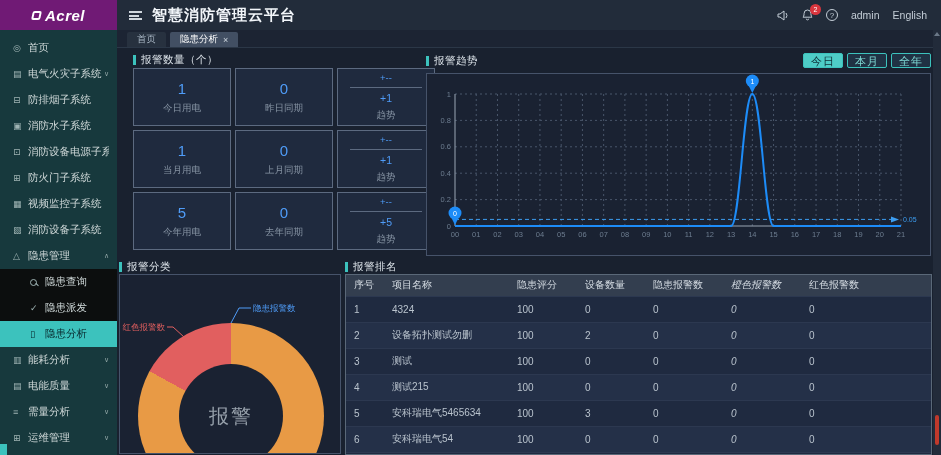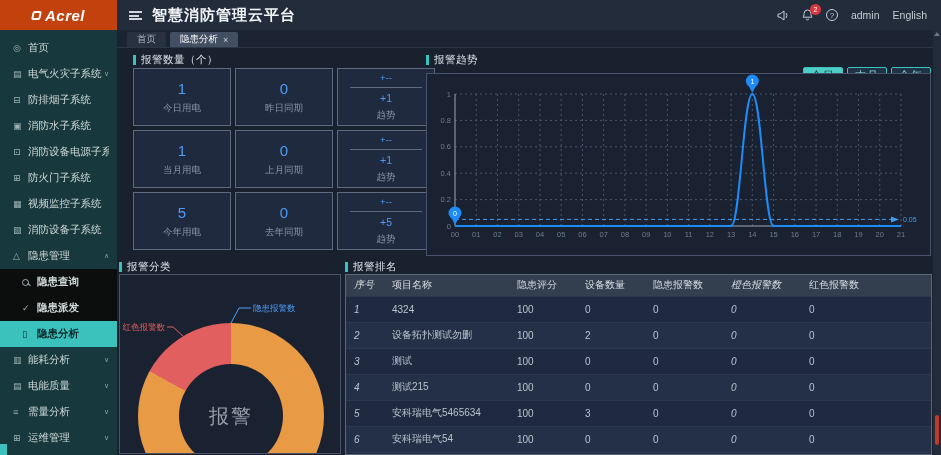--- a/index.html
+++ b/index.html
@@ -2,42 +2,42 @@
 <html><head>
 <meta charset="utf-8">
 <style>
   html,body{margin:0;padding:0;background:#10161f;}
   *{box-sizing:border-box;}
   .app{position:relative;width:941px;height:455px;overflow:hidden;
        font-family:"Liberation Sans","DejaVu Sans",sans-serif;background:#19212f;color:#c3cdd6;}
 
   
   .header{position:absolute;left:0;top:0;width:941px;height:30px;background:#222c3a;display:flex;align-items:center;}
-  .logo{width:117px;height:30px;background:#c2410c;display:flex;align-items:center;justify-content:center;gap:4px;}
+  .logo{width:117px;height:30px;background:#701a75;display:flex;align-items:center;justify-content:center;gap:4px;}
   .logo-mark{width:9px;height:9px;border:2px solid #fff;border-radius:2px;transform:skewX(-12deg);}
   .logo-text{color:#fff;font-size:15px;font-weight:bold;font-style:italic;letter-spacing:.5px;}
   .hamb{width:13px;height:9px;margin:0 0 0 12px;border-top:2px solid #cfd6dd;border-bottom:2px solid #cfd6dd;position:relative;cursor:pointer;}
   .hamb::after{content:'';position:absolute;left:0;right:3px;top:2.5px;border-top:2px solid #cfd6dd;}
   .app-title{margin-left:10px;font-size:15px;font-weight:bold;color:#f2f6fa;letter-spacing:1px;}
   .proj-pill{margin-left:70px;height:18px;border-radius:9px;background:#2a3545;display:flex;align-items:center;padding-left:10px;gap:8px;}
   .proj-name{font-size:10px;color:#cfd8e0;}
   .switch-btn{height:18px;border:none;border-radius:9px;background:#4cc8c0;color:#fff;font-size:10px;padding:0 11px;cursor:pointer;letter-spacing:1px;}
   .hdr-right{margin-left:auto;display:flex;align-items:center;gap:13px;padding-right:14px;font-size:10.5px;color:#c3cdd6;}
   .hdr-ico{position:relative;display:inline-flex;cursor:pointer;color:#c3cdd6;}
   .badge{position:absolute;top:-5px;right:-8px;min-width:11px;height:11px;border-radius:6px;background:#d9363e;color:#fff;
          font-size:7px;display:flex;align-items:center;justify-content:center;padding:0 2px;}
   .help-circ{width:12px;height:12px;border:1px solid #c3cdd6;border-radius:50%;font-size:8px;display:flex;align-items:center;justify-content:center;}
 
   
   .sidebar{position:absolute;left:0;top:30px;width:117px;height:425px;background:#17393d;padding-top:5px;overflow:hidden;}
   .sb-item{height:26px;display:flex;align-items:center;padding:0 8px 0 13px;font-size:10.5px;color:#cfd8d8;cursor:pointer;position:relative;}
   .sb-item .ico{width:15px;font-size:9px;color:#9fb4b4;flex:0 0 15px;display:inline-flex;}
   .sb-item .lbl{white-space:nowrap;overflow:hidden;}
   .sb-item .chev{margin-left:auto;font-size:7px;color:#8fa4a4;}
-  .sb-item.sub{background:#0c0e0e;padding-left:22px;font-weight:bold;}
+  .sb-item.sub{background:#0c0e0e;padding-left:30px;}
   .sb-item.sel{background:#3cc2bd;color:#07262b;}
   .sb-item.sel .ico{color:#07262b;}
   .css-search{width:7px;height:7px;border:1.2px solid currentColor;border-radius:50%;position:relative;}
   .css-search::after{content:'';position:absolute;width:4px;height:1.2px;background:currentColor;right:-3px;bottom:-1px;transform:rotate(45deg);}
   .sb-scroll{position:absolute;right:0;top:30px;width:4px;height:425px;background:#223a3d;}
   .sb-thumb{position:absolute;top:2px;left:0;width:4px;height:80px;background:#5d7276;border-radius:2px;}
   .corner-teal{position:absolute;left:0;bottom:0;width:7px;height:11px;background:#3cc2bd;}
 
   
   .tabbar{position:absolute;left:117px;top:30px;width:816px;height:18px;background:#1c2433;display:flex;align-items:flex-end;gap:4px;padding-left:10px;border-bottom:1px solid #2b3747;}
@@ -55,21 +55,21 @@
   .cards{position:absolute;left:0;top:15px;display:grid;grid-template-columns:repeat(3,98px);grid-auto-rows:58px;gap:4px;}
   .card{border:1px solid #5c6a80;background:#1f2a3e;display:flex;flex-direction:column;align-items:center;justify-content:center;cursor:default;}
   .card .val{color:#4f9cf8;font-size:15px;}
   .card .cl{color:#8794a4;font-size:9.5px;margin-top:5px;}
   .card .tr-top{color:#4f9cf8;font-size:9.5px;}
   .card .tr-div{width:72px;border-top:1px solid #5c6a80;margin:4px 0;}
   .card .tr-bot{color:#4f9cf8;font-size:10.5px;}
 
   
   .trend-panel{position:absolute;left:309px;top:5px;width:505px;}
-  .trend-head{display:flex;flex-direction:column;}
+  .trend-head{display:flex;align-items:center;}
   .trend-btns{margin-left:auto;display:flex;gap:4px;}
   .tbtn{height:15px;padding:0 7px;font-size:11px;letter-spacing:1px;border:1px solid #3cc2bd;background:#203244;color:#7fd9d4;border-radius:2px;cursor:pointer;}
   .tbtn.active{background:#4ecdc7;color:#0f3038;}
   .chart-box{position:absolute;left:0;top:20px;width:505px;height:183px;border:1px solid #46536a;background:#1a2232;}
 
   
   .pie-panel{position:absolute;left:2px;top:212px;width:222px;}
   .pie-box{position:absolute;left:0;top:14px;width:222px;height:180px;border:1px solid #46536a;background:#1a2232;overflow:hidden;}
   .donut{position:absolute;left:18px;top:48px;width:186px;height:186px;border-radius:50%;}
   .donut::after{content:'';position:absolute;left:41px;top:41px;width:104px;height:104px;border-radius:50%;background:#1a2232;}
@@ -78,21 +78,21 @@
   .pie-overlay{position:absolute;left:0;top:0;width:222px;height:180px;z-index:3;}
 
   
   .rank-panel{position:absolute;left:228px;top:212px;width:587px;}
   .rank-box{position:absolute;left:0;top:14px;width:587px;height:181px;border:1px solid #5a6878;overflow:hidden;background:#1b2334;}
   table{width:100%;border-collapse:collapse;font-size:10px;table-layout:fixed;}
   th{background:#333e4f;color:#d5dce3;font-weight:normal;height:21px;text-align:left;padding-left:8px;}
   td{height:26px;color:#b9c3cd;padding-left:8px;border-top:1px solid #2c3850;}
   tbody tr:nth-child(even){background:#243048;}
   tbody tr:nth-child(odd){background:#1f2a40;}
-  th:nth-child(1),td:nth-child(1){width:38px;font-style:italic;}
+  th:nth-child(1),td:nth-child(1){width:38px;}
   th:nth-child(2),td:nth-child(2){width:125px;}
   th:nth-child(3),td:nth-child(3){width:68px;}
   th:nth-child(4),td:nth-child(4){width:68px;}
   th:nth-child(5),td:nth-child(5){width:78px;}
   th:nth-child(6),td:nth-child(6){width:78px;font-style:italic;}
 
   
   .main-scroll{position:absolute;right:0;top:30px;width:8px;height:425px;background:#222b3a;}
   .ms-arrow{position:absolute;top:2px;left:1px;width:0;height:0;border-left:3px solid transparent;border-right:3px solid transparent;border-bottom:4px solid #6b7888;}
   .ms-red{position:absolute;left:2px;top:385px;width:4px;height:30px;background:#c0392b;border-radius:2px;}

